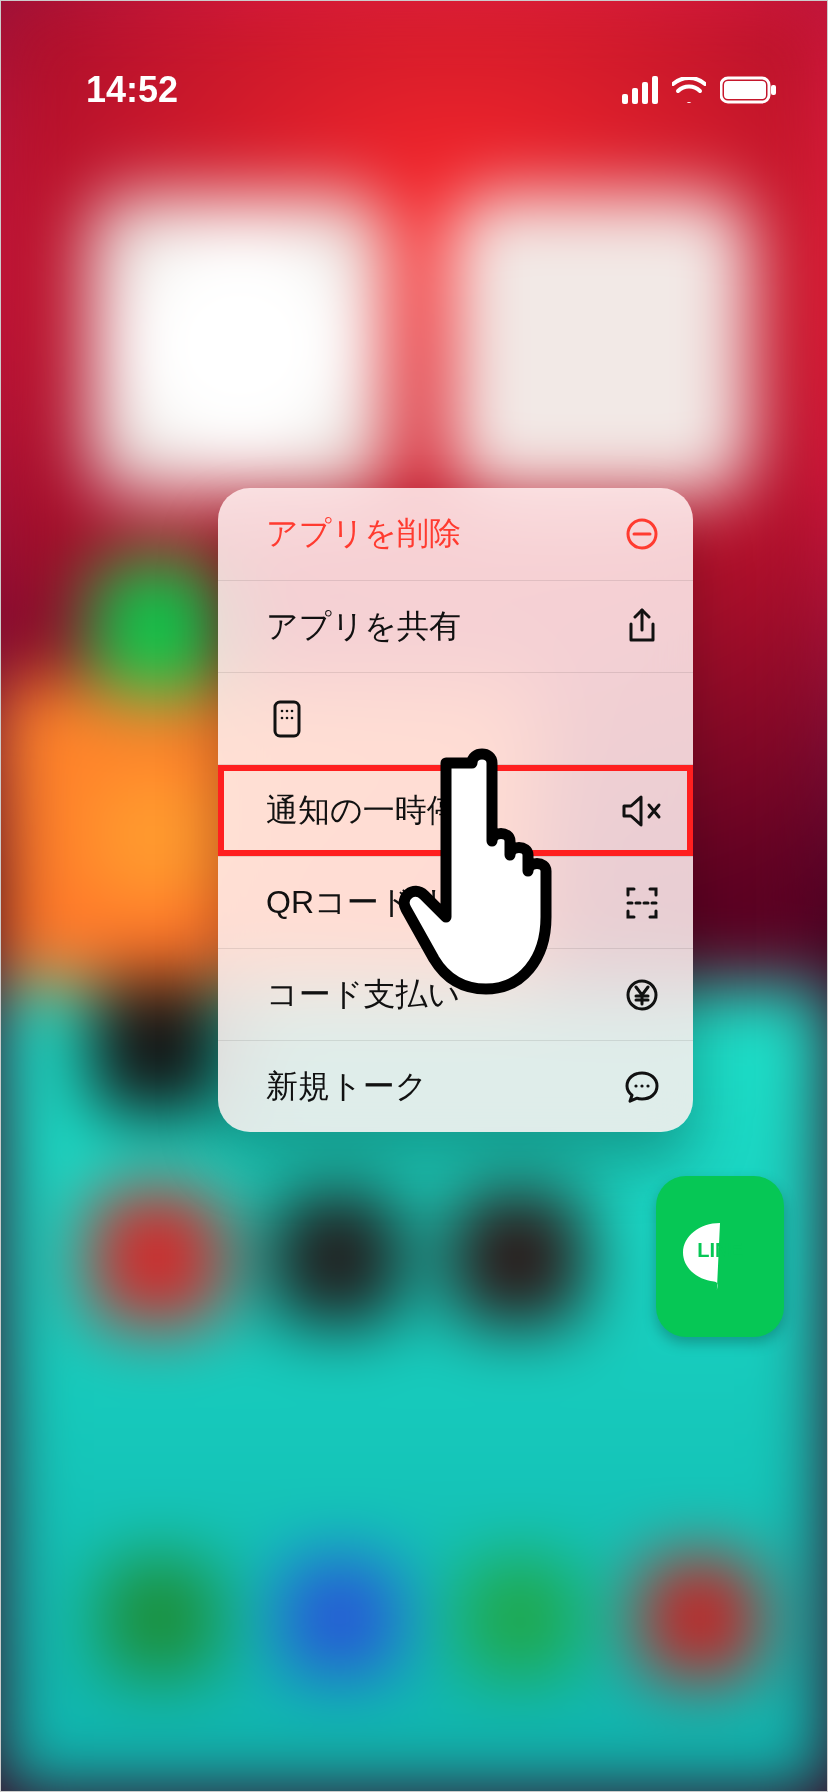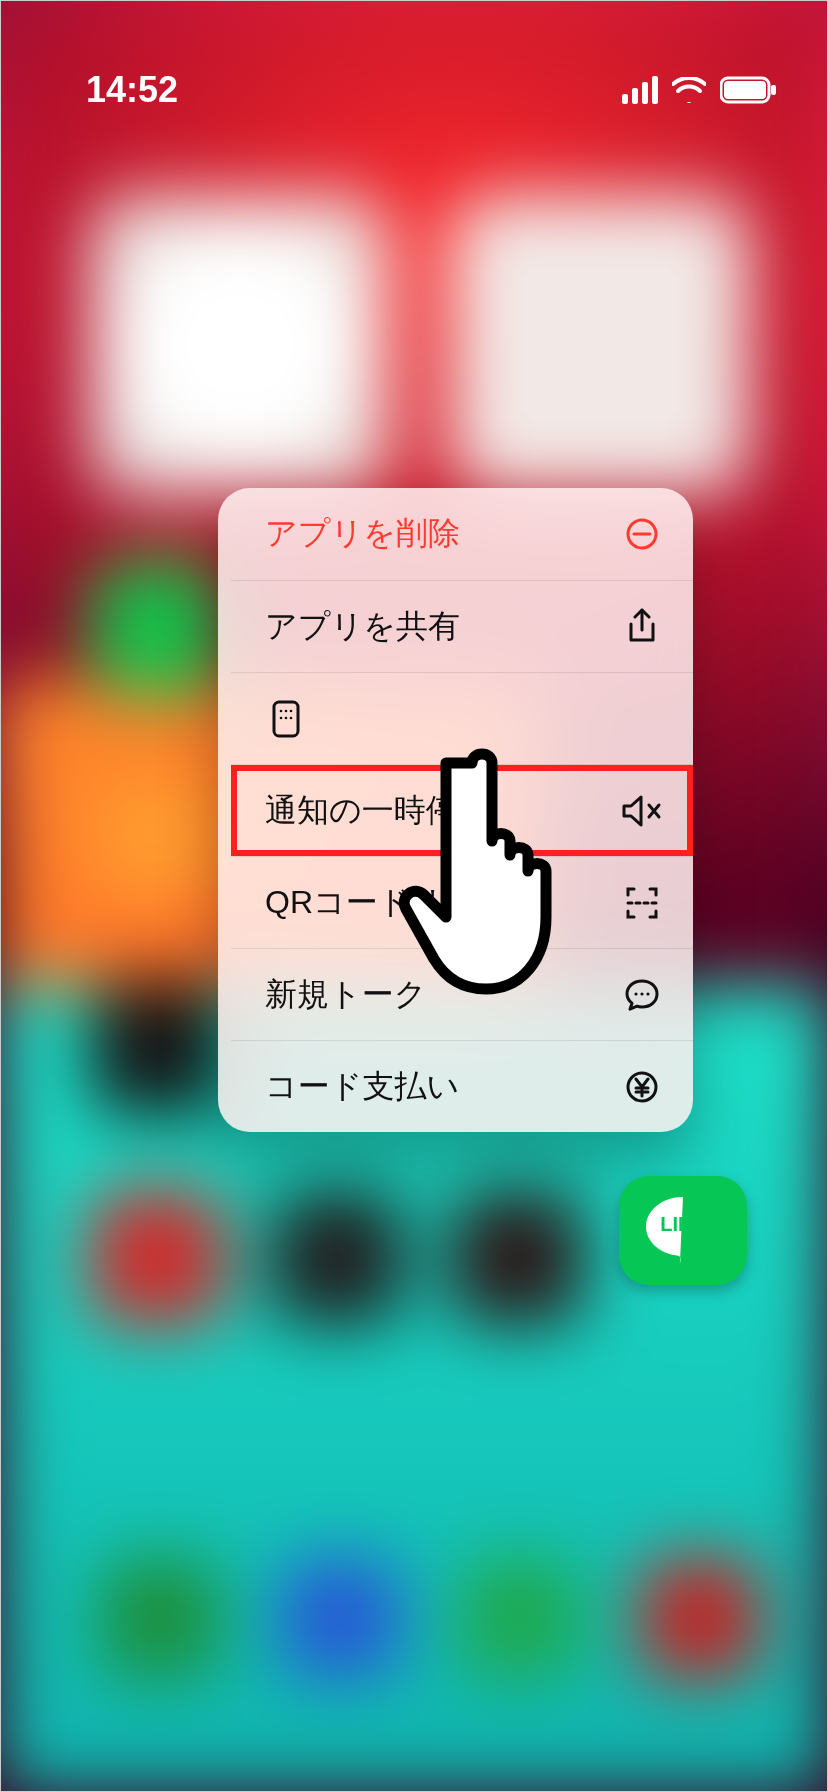--- a/index.html
+++ b/index.html
@@ -54,41 +54,40 @@
     background: rgba(255,240,240,0.86);
     backdrop-filter: blur(24px);
     overflow:hidden;
     box-shadow: 0 30px 60px rgba(0,0,0,.28);
   }
   .menu-item {
     display:flex;
     align-items:center;
     justify-content:space-between;
     height:92px;
-    padding:0 30px 0 34px;
+    padding:0 30px 0 48px;
     border-top:1px solid rgba(0,0,0,0.09);
     font-size:32px;
     color:#111;
     position:relative;
     background: transparent;
-    margin-left: 13px;
   }
   .menu-item:first-child { border-top:none; }
   .menu-item.destructive { color:#ff3b30; }
   .menu-item .ico { width:42px; height:42px; display:flex; align-items:center; justify-content:center; }
   .menu-item .ico svg { stroke: currentColor; }
   .menu-item.highlight {
     box-shadow: inset 0 0 0 6px #ff1f1f;
   }
 
   
   .line-app {
     position:absolute;
-    left:619px; top:1176px;
-    width:128px; height:109px;
+    left:656px; top:1176px;
+    width:128px; height:161px;
     border-radius:30px;
     background:#06c755;
     display:flex; align-items:center; justify-content:center;
     box-shadow: 0 6px 14px rgba(0,0,0,.25);
   }
   .line-app svg { width:96px; height:96px; }
 
   
   .hand {
     position:absolute;
@@ -200,37 +199,37 @@
       <span>QRコードリーダー</span>
       <span class="ico">
         <svg width="36" height="36" viewBox="0 0 36 36" fill="none" stroke="#111" stroke-width="3" stroke-linecap="round">
           <path d="M4 10 v-6 h6 M26 4 h6 v6 M32 26 v6 h-6 M10 32 h-6 v-6"></path>
           <line x1="4" y1="18" x2="32" y2="18" stroke-dasharray="4 4"></line>
         </svg>
       </span>
     </div>
 
     <div class="menu-item">
+      <span>コード支払い</span>
+      <span class="ico">
+        <svg width="36" height="36" viewBox="0 0 36 36" fill="none" stroke="#111" stroke-width="3" stroke-linecap="round">
+          <circle cx="18" cy="18" r="14"></circle>
+          <path d="M12 10 l6 8 l6 -8 M18 18 v9 M12 19 h12 M12 23 h12"></path>
+        </svg>
+      </span>
+    </div>
+
+    <div class="menu-item">
       <span>新規トーク</span>
       <span class="ico">
         <svg width="38" height="34" viewBox="0 0 38 34" fill="none" stroke="#111" stroke-width="3" stroke-linejoin="round">
           <path d="M4 16 c0 -8 7 -13 15 -13 s15 5 15 13 -7 13 -15 13 c-2 0 -4 -0.3 -5 -0.8 l-7 3 l2 -6 c-3 -2.4 -5 -5.6 -5 -9.2 z"></path>
           <circle cx="13" cy="16" r="1.6" fill="#111" stroke="none"></circle>
           <circle cx="19" cy="16" r="1.6" fill="#111" stroke="none"></circle>
           <circle cx="25" cy="16" r="1.6" fill="#111" stroke="none"></circle>
-        </svg>
-      </span>
-    </div>
-
-    <div class="menu-item">
-      <span>コード支払い</span>
-      <span class="ico">
-        <svg width="36" height="36" viewBox="0 0 36 36" fill="none" stroke="#111" stroke-width="3" stroke-linecap="round">
-          <circle cx="18" cy="18" r="14"></circle>
-          <path d="M12 10 l6 8 l6 -8 M18 18 v9 M12 19 h12 M12 23 h12"></path>
         </svg>
       </span>
     </div>
 
   </div>
 
   <div class="line-app">
     <svg viewBox="0 0 96 96">
       <path fill="#fff" d="M48 14c-20.4 0-37 13.2-37 29.5 0 14.6 13.2 26.8 31 29.1 1.2.2 2.9.8 3.3 1.8.4 1 .3 2.5.1 3.5l-.5 3.2c-.2 1 .-1 3.8 3.3 2.1 4.3-1.7 23.1-13.6 31.5-23.3 5.8-6.3 5.3-12.7 5.3-16.4C85 27.2 68.4 14 48 14z"></path>
       <text x="48" y="48" text-anchor="middle" font-family="Arial Black, Arial, sans-serif" font-size="20" font-weight="900" fill="#06c755">LINE</text>

